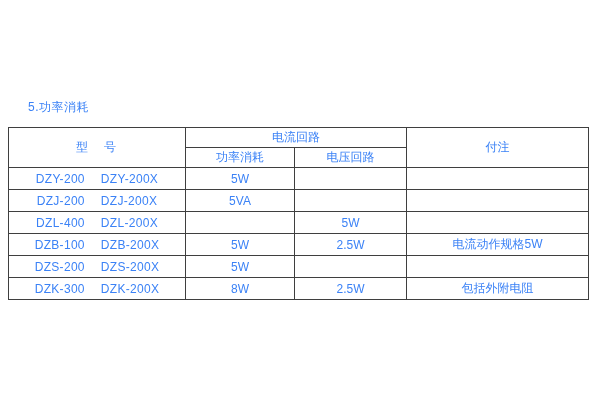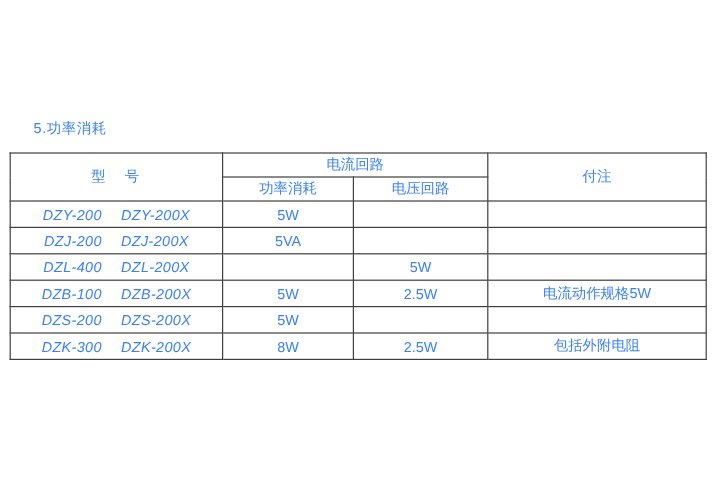--- a/index.html
+++ b/index.html
@@ -39,21 +39,21 @@
     text-align: center;
     vertical-align: middle;
     font-weight: normal;
     padding: 0;
     background: #ffffff;
     white-space: nowrap;
     overflow: hidden;
   }
   tr.hdr-row { height: 20px; }
   tr.data-row { height: 22px; }
-  .model-cell { letter-spacing: 0.3px; font-style: italic; }
+  .model-cell { letter-spacing: 0.3px; }
   .model-gap { display: inline-block; width: 16px; }
   .hdr-model { letter-spacing: 2px; }
 </style>
 </head>
 <body>
 
 <div class="page">
 
   <div class="section-title">5.功率消耗</div>
 

